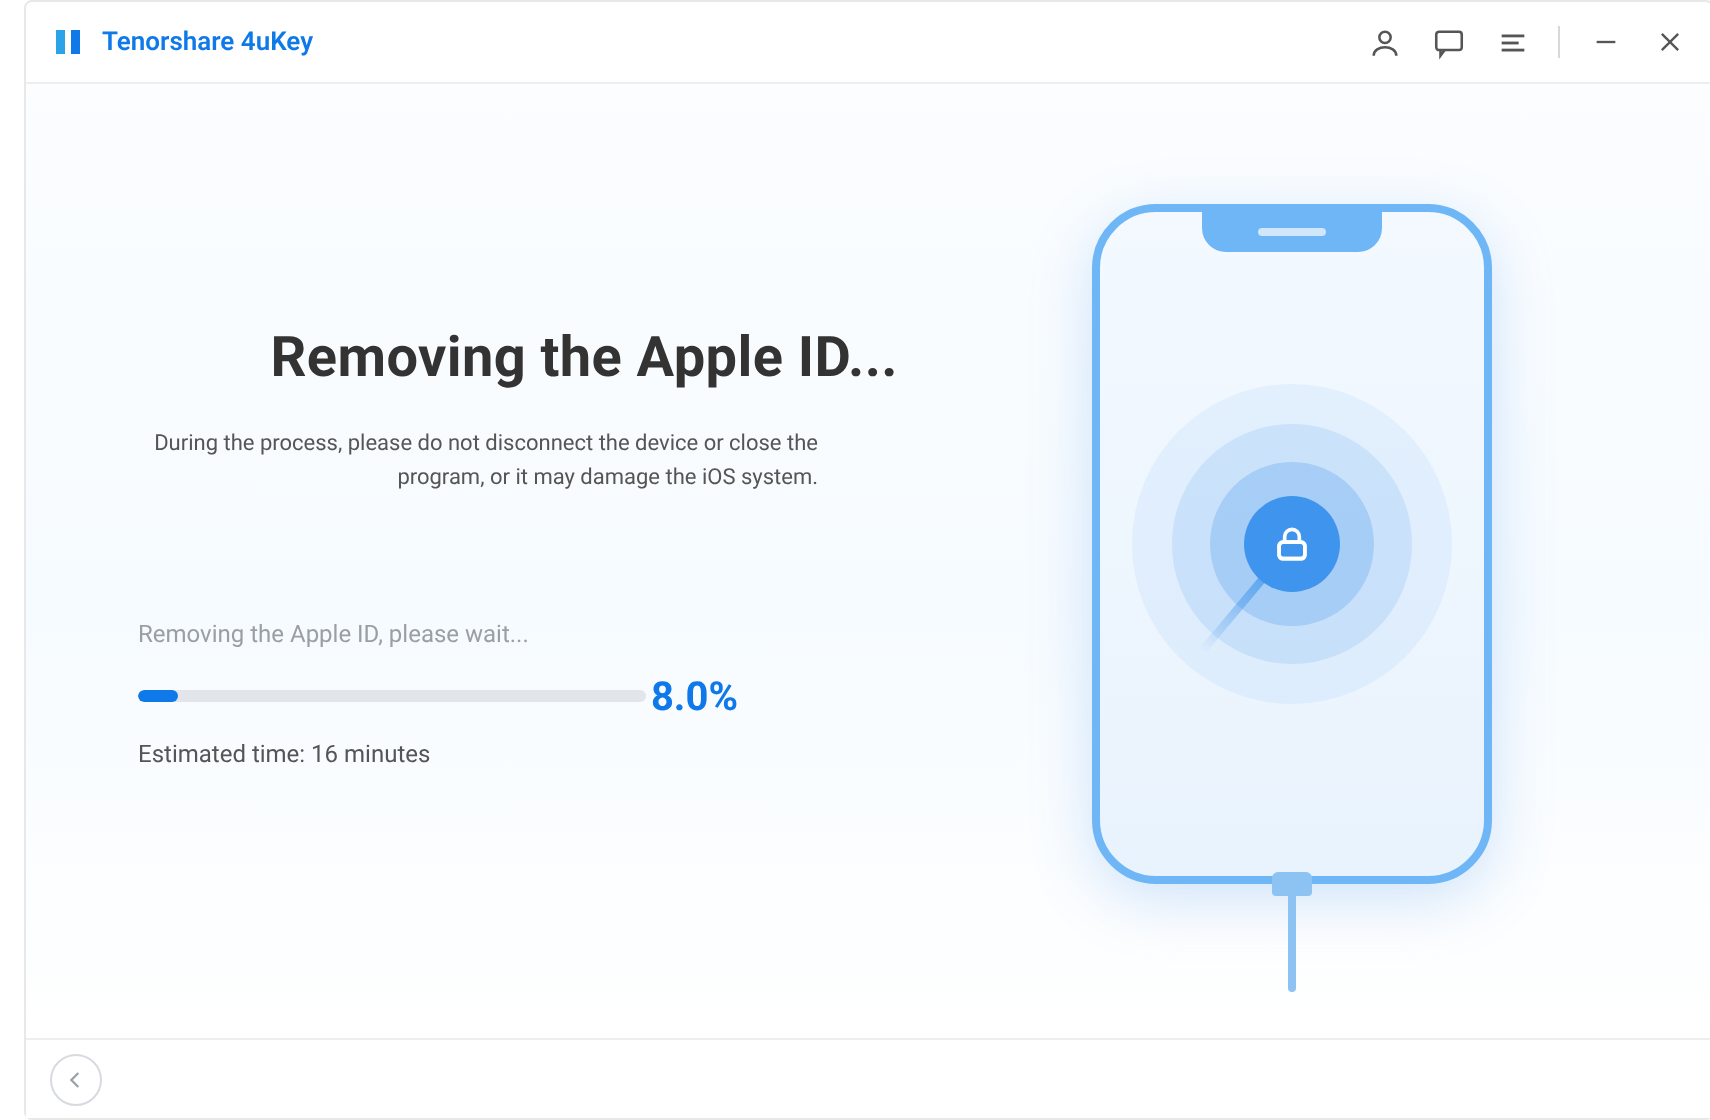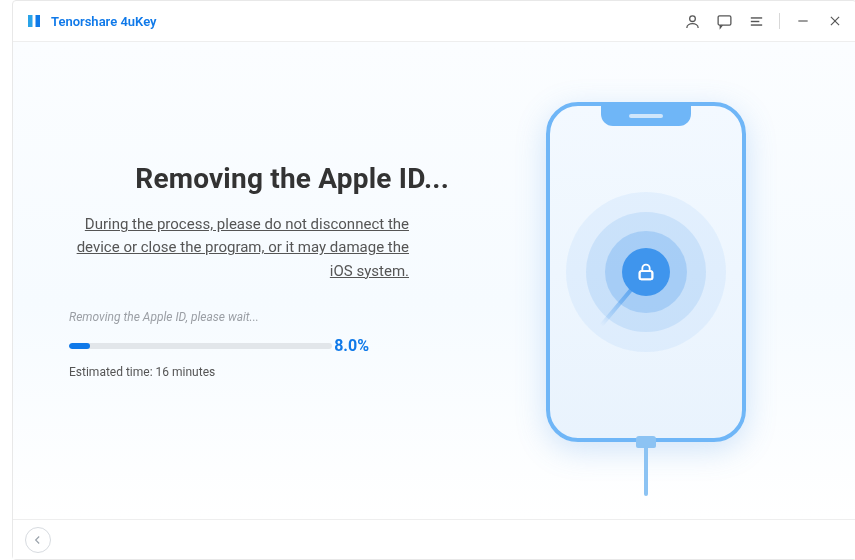--- a/index.html
+++ b/index.html
@@ -82,38 +82,36 @@
   }
   h1.page-title {
     margin: 0 0 18px 0;
     font-size: 28px;
     font-weight: 700;
     color: #333;
     letter-spacing: 0.2px;
   }
   .description {
     margin: 0;
-    font-size: 15px;
+    font-size: 11px;
     line-height: 1.55;
     color: #555;
     max-width: 340px;
-    text-decoration: underline;
   }
 
   .progress-block {
     position: absolute;
     left: 56px;
     top: 268px;
     width: 300px;
   }
   .status-line {
     font-size: 12px;
     color: #9b9fa5;
     margin-bottom: 12px;
-    font-style: italic;
   }
   .bar-wrap {
     display: flex;
     align-items: center;
     gap: 0;
   }
   .bar-track {
     position: relative;
     height: 6px;
     width: 280px;
@@ -121,21 +119,21 @@
     border-radius: 3px;
     overflow: hidden;
   }
   .bar-fill {
     position: absolute;
     left: 0; top: 0; bottom: 0;
     background: #0f79e9;
     border-radius: 3px;
   }
   .percent {
-    font-size: 16px;
+    font-size: 20px;
     font-weight: 700;
     color: #0f79e9;
     margin-left: 2px;
   }
   .eta {
     margin-top: 10px;
     font-size: 12px;
     color: #555;
   }
 

